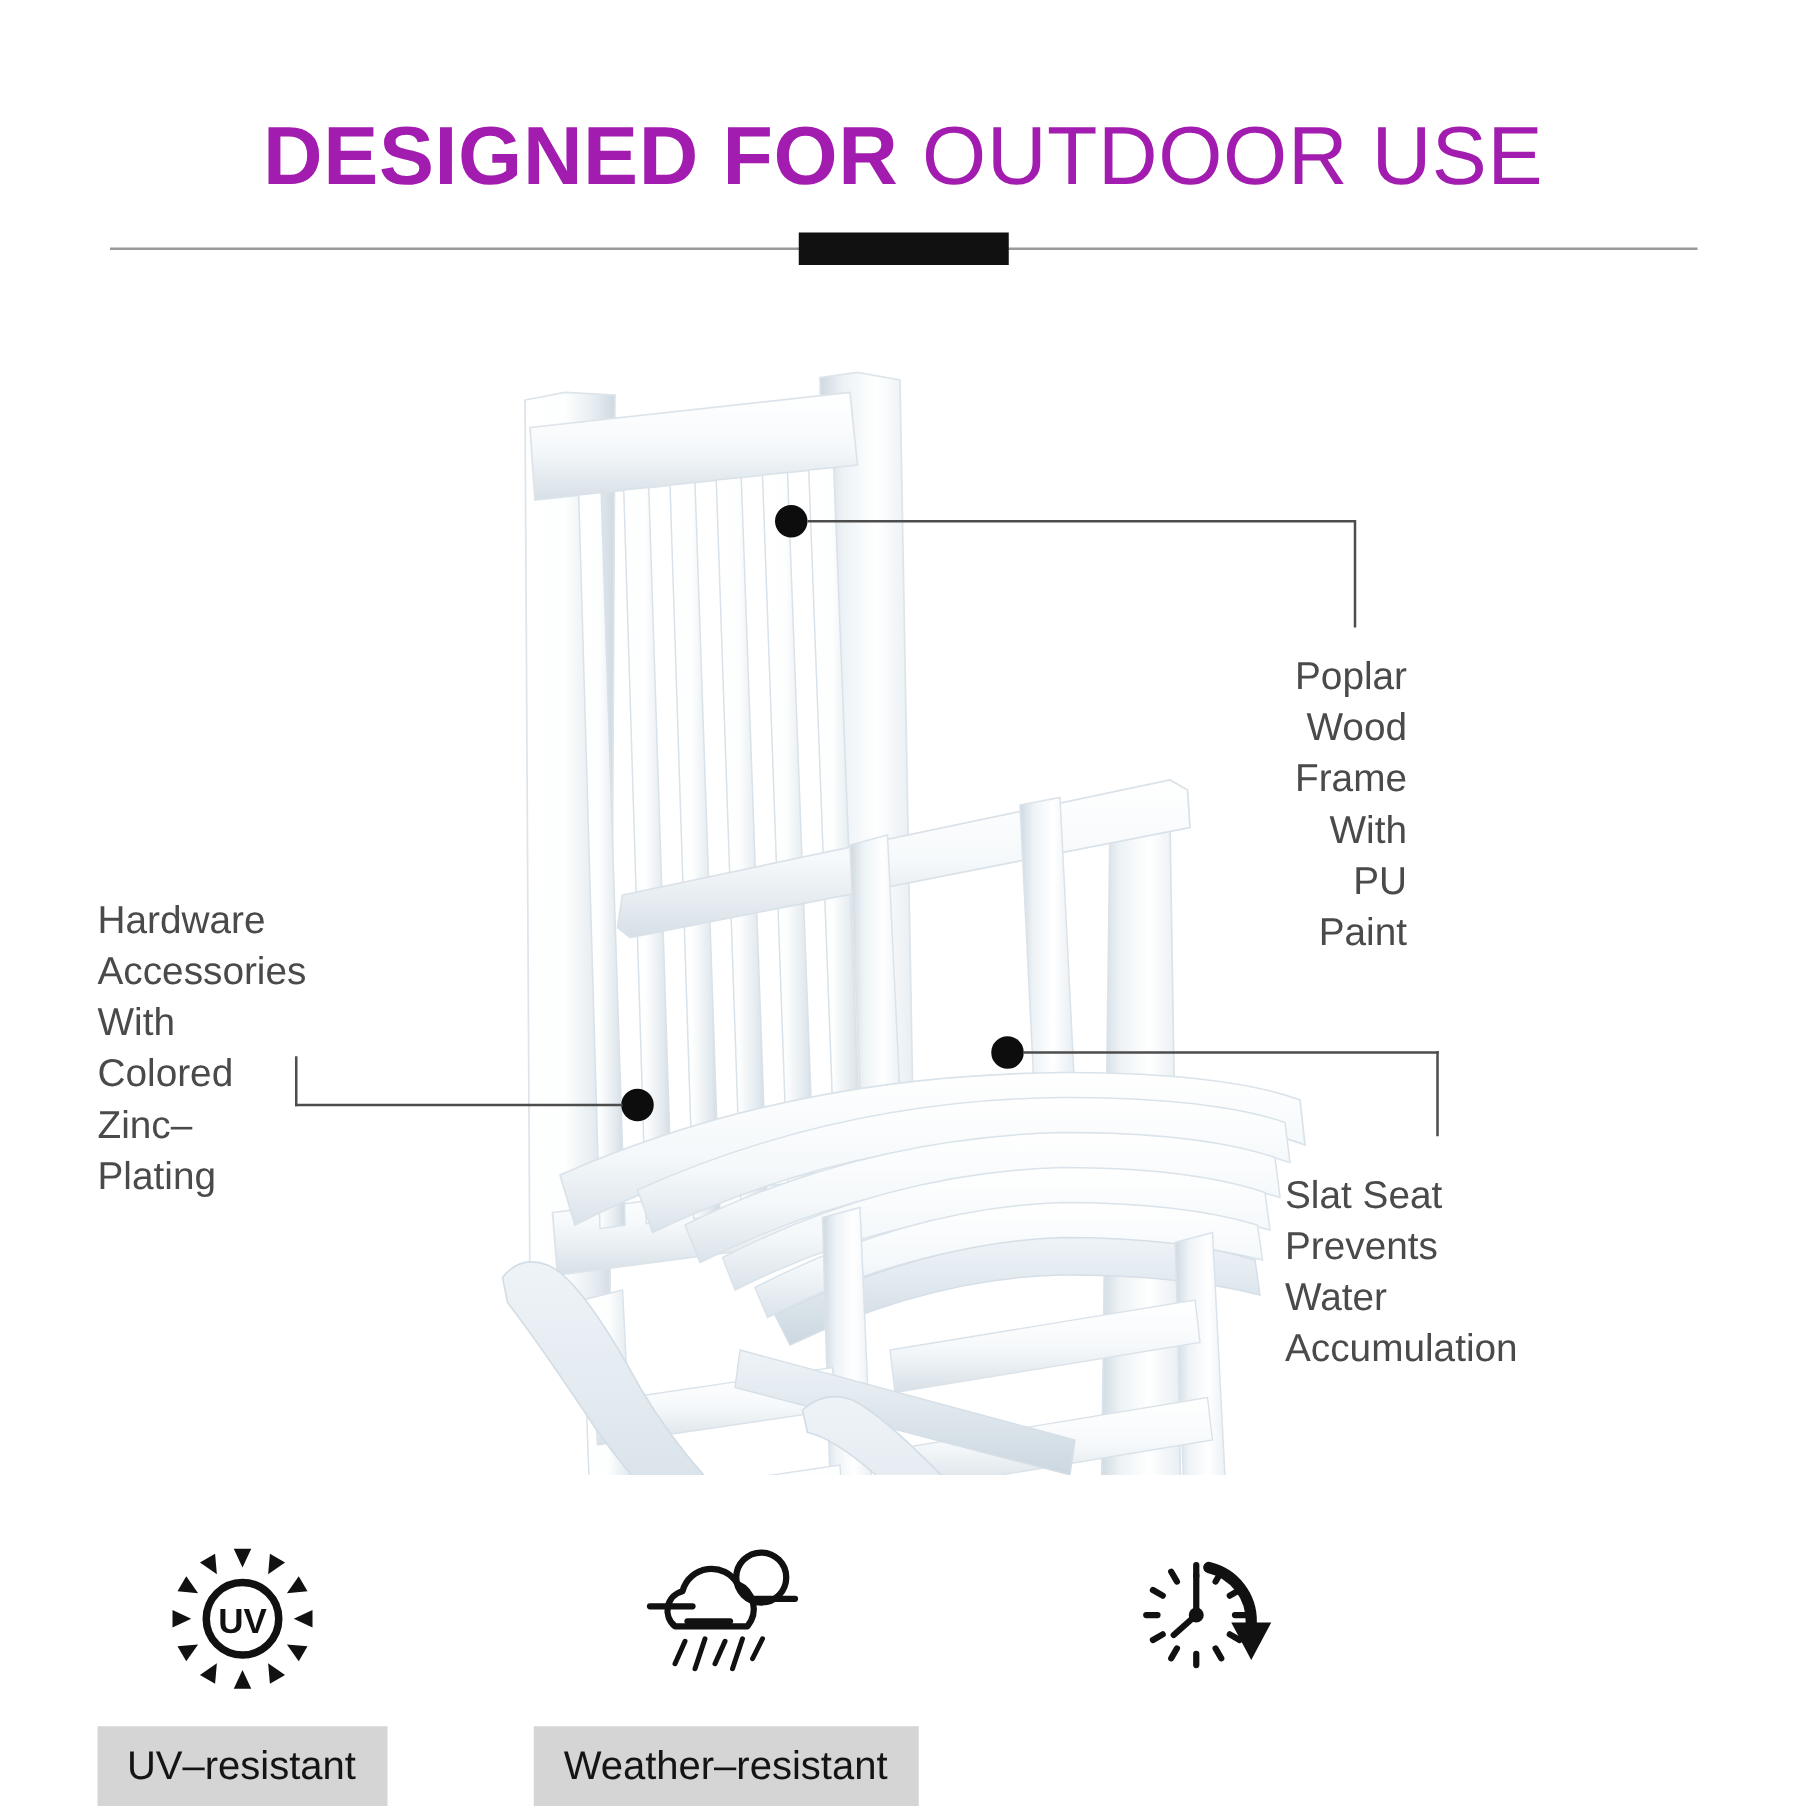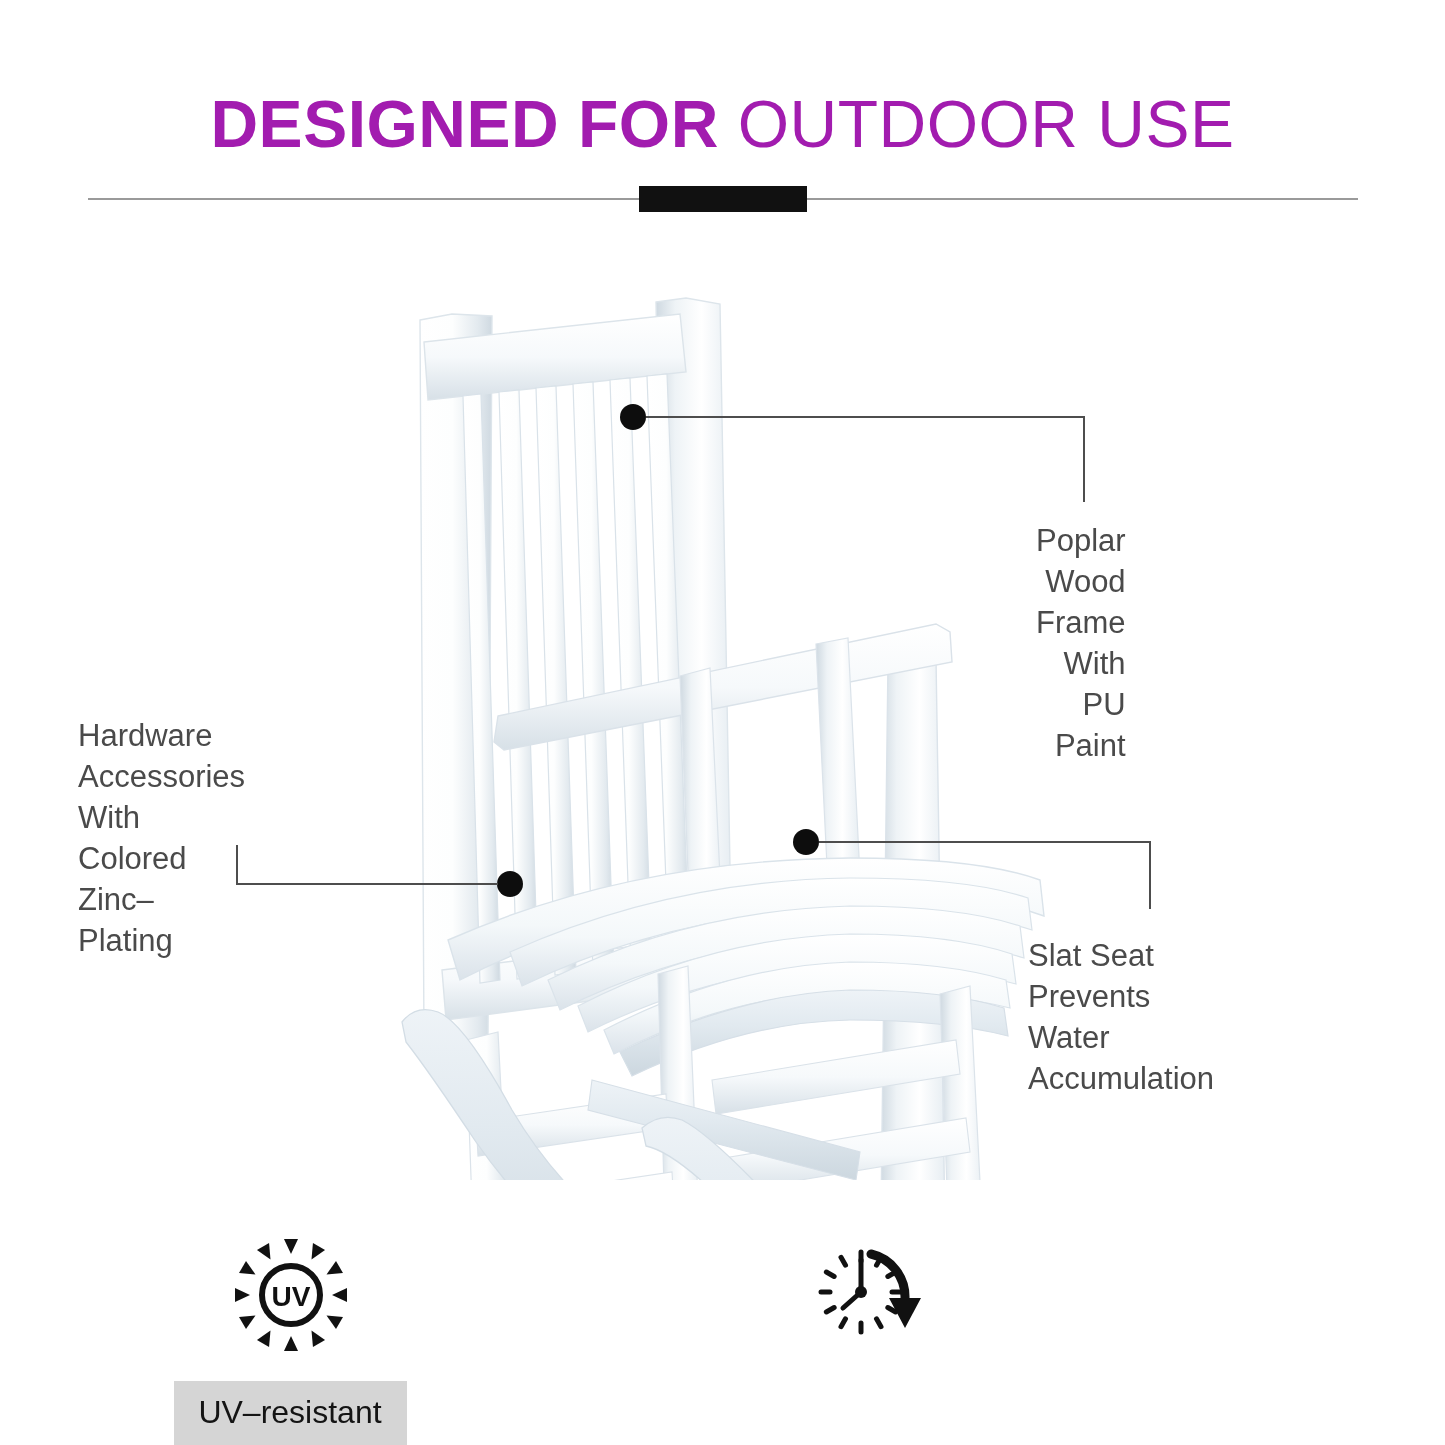--- a/index.html
+++ b/index.html
@@ -336,20 +336,39 @@
               </g>
           </g>
         </g>
         <circle cx="59" cy="59" r="29" fill="none" stroke="#111111" stroke-width="6"></circle>
         <text x="59" y="70" text-anchor="middle" font-family="&quot;Liberation Sans&quot;, sans-serif" font-size="28" font-weight="700" fill="#111111">UV</text>
       </svg>
     </div>
     <div class="feature-label">UV–resistant</div>
   </div>
 
+  <div class="feature-item">
+    <div class="feature-icon">
+      <svg width="150" height="120" viewBox="0 0 150 120" xmlns="http://www.w3.org/2000/svg" fill="none" stroke="#111111" stroke-width="5" stroke-linecap="round">
+        <circle cx="103" cy="27" r="20"></circle>
+        <path d="M34 66 a16 16 0 0 1 6 -28 a24 24 0 0 1 44 -6 a22 22 0 0 1 8 34 Z" stroke-linejoin="round"></path>
+        <line x1="14" y1="50" x2="48" y2="50"></line>
+        <line x1="96" y1="44" x2="130" y2="44"></line>
+        <line x1="44" y1="62" x2="78" y2="62"></line>
+        <g stroke-width="4">
+          <line x1="34" y1="96" x2="42" y2="78"></line>
+          <line x1="50" y1="100" x2="58" y2="76"></line>
+          <line x1="66" y1="96" x2="74" y2="78"></line>
+          <line x1="80" y1="100" x2="88" y2="76"></line>
+          <line x1="96" y1="92" x2="104" y2="76"></line>
+        </g>
+      </svg>
+    </div>
+    <div class="feature-label">Weather–resistant</div>
+  </div>
 
   <div class="feature-item">
     <div class="feature-icon">
       <svg width="126" height="118" viewBox="0 0 126 118" xmlns="http://www.w3.org/2000/svg">
         <g stroke="#111111" stroke-width="5" stroke-linecap="round" fill="none">
           <g transform="translate(52,56)">
             <line x1="0" y1="-40" x2="0" y2="-31"></line>
             <g transform="rotate(30)">
                 <line x1="0" y1="-40" x2="0" y2="-31"></line>
               </g>

